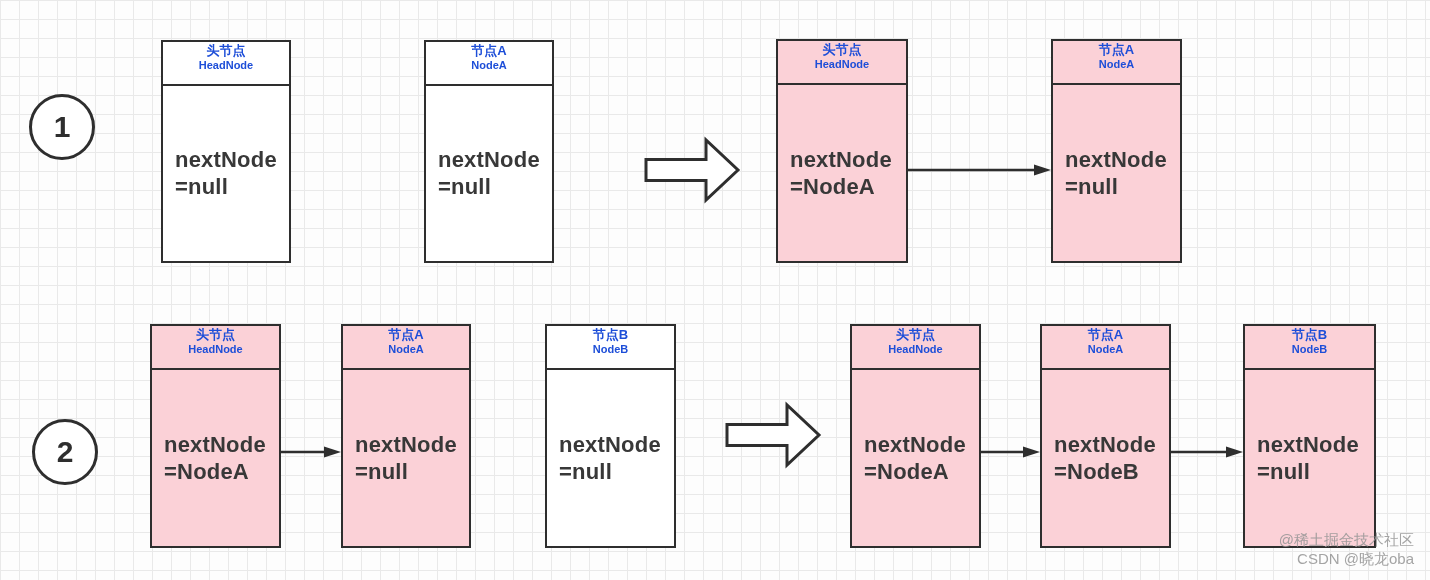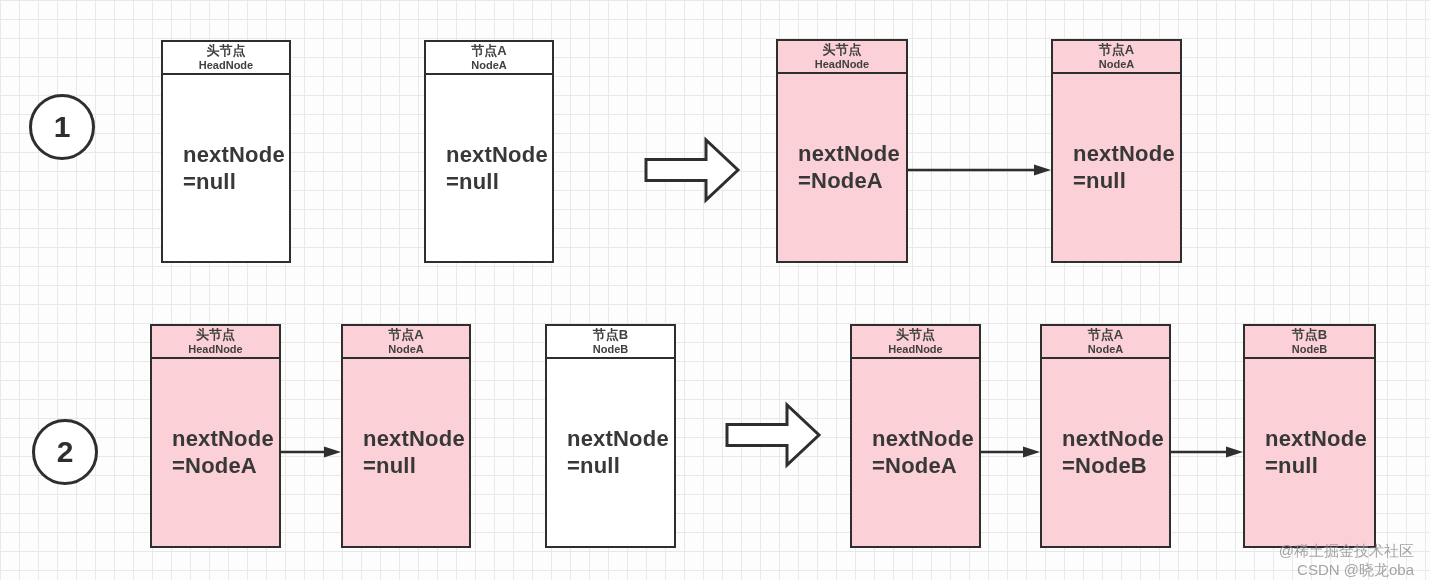--- a/index.html
+++ b/index.html
@@ -38,46 +38,46 @@
     background: #ffffff;
     border: 2.5px solid #2e2e2e;
     display: flex;
     flex-direction: column;
   }
   .node.pink { background: #fbd1d7; }
 
   .node-header {
     border-bottom: 2.5px solid #2e2e2e;
     text-align: center;
-    padding: 2px 0 2px 0;
+    padding: 2px 0 13px 0;
     line-height: 1.12;
-    color: #404040;
+    color: #1d4ed8;
   }
   .node-header .cn { font-size: 13px; font-weight: bold; }
   .node-header .en { font-size: 11px; font-weight: bold; }
 
   .node-body {
     flex: 1;
     display: flex;
     flex-direction: column;
     justify-content: center;
-    padding-left: 20px;
+    padding-left: 12px;
     font-size: 22px;
     font-weight: bold;
     line-height: 27px;
     color: #383838;
     letter-spacing: 0.2px;
   }
 
   svg.arrow-svg { position: absolute; overflow: visible; }
 
   .watermark {
     position: absolute;
     right: 16px;
-    bottom: 1px;
+    bottom: 12px;
     text-align: right;
     color: rgba(148, 148, 148, 0.85);
     font-size: 15px;
     line-height: 19px;
     z-index: 5;
   }
 </style>
 </head>
 <body>
 

